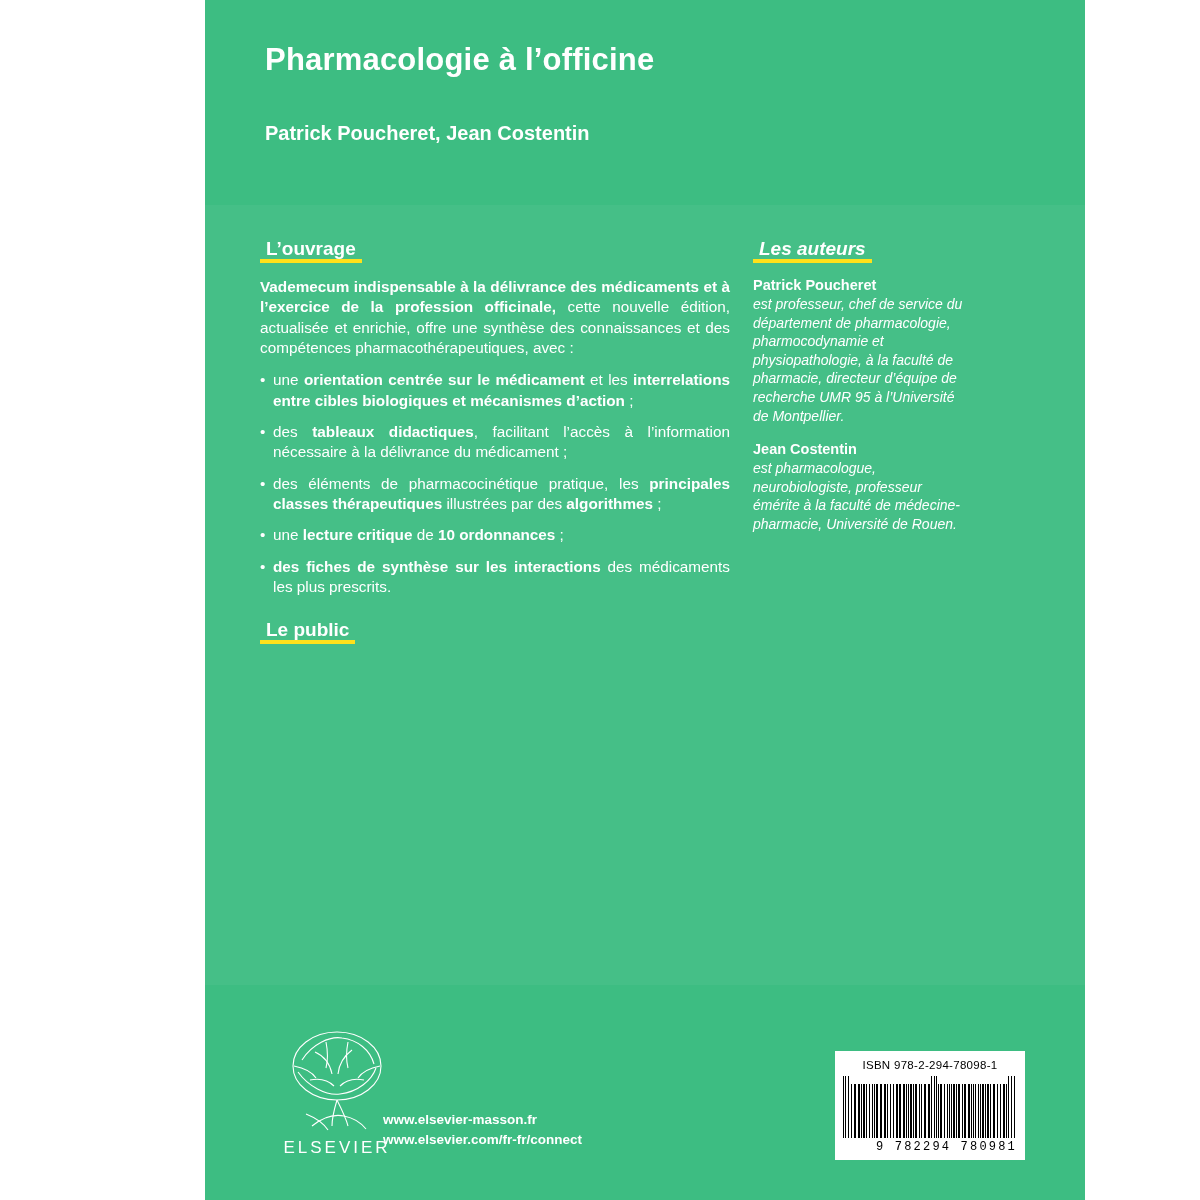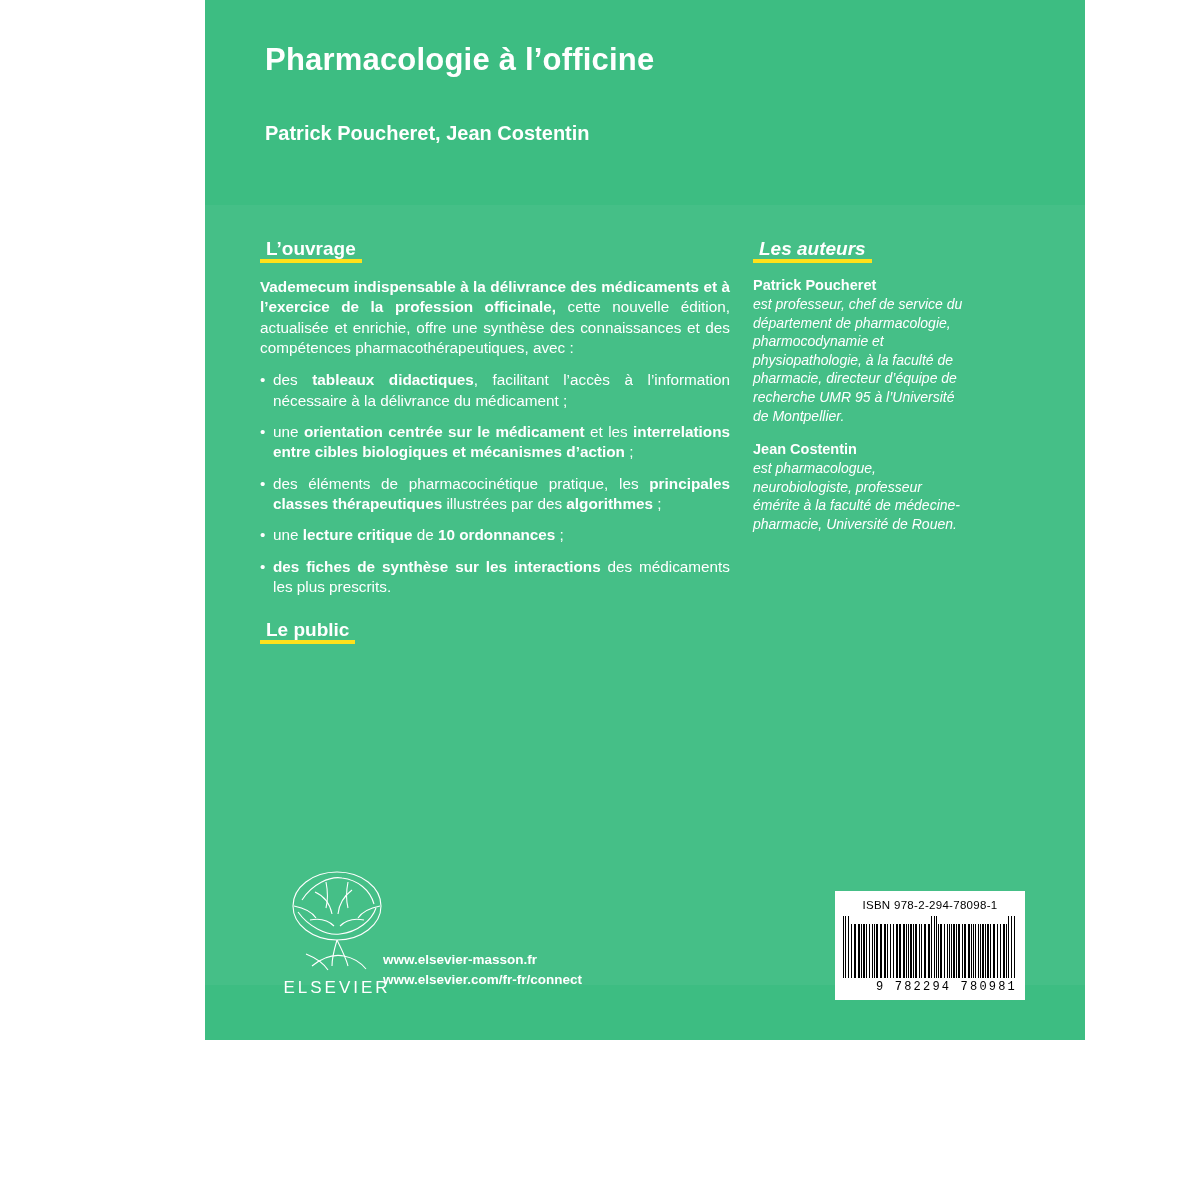--- a/index.html
+++ b/index.html
@@ -11,21 +11,21 @@
     width: 1200px;
     height: 1200px;
     font-family: "Liberation Sans", sans-serif;
     overflow: hidden;
   }
   .page {
     position: absolute;
     left: 205px;
     top: 0px;
     width: 880px;
-    height: 1040px;
+    height: 1200px;
     background: #3dbd82;
     overflow: hidden;
   }
   
   .panel-lighter {
     position: absolute;
     left: 0px;
     top: 205px;
     width: 880px;
     height: 780px;
@@ -229,22 +229,22 @@
 
   <div class="col-left">
 
     <div class="section-head">L’ouvrage</div>
 
     <p class="para">
       <b>Vademecum indispensable à la délivrance des médicaments et à l’exercice de la profession officinale,</b><span> cette nouvelle édition, actualisée et enrichie, offre une synthèse des connaissances et des compétences pharmacothérapeutiques, avec :</span>
     </p>
 
     <ul class="bullets" id="ouvrage-bullets">
+        <li><span>une </span><b>orientation centrée sur le médicament</b><span> et les </span><b>interrelations entre cibles biologiques et mécanismes d’action</b><span> ;</span></li>
         <li><span>des </span><b>tableaux didactiques</b><span>, facilitant l’accès à l’information nécessaire à la délivrance du médicament ;</span></li>
-        <li><span>une </span><b>orientation centrée sur le médicament</b><span> et les </span><b>interrelations entre cibles biologiques et mécanismes d’action</b><span> ;</span></li>
         <li><span>des éléments de pharmacocinétique pratique, les </span><b>principales classes thérapeutiques</b><span> illustrées par des </span><b>algorithmes</b><span> ;</span></li>
         <li><span>une </span><b>lecture critique</b><span> de </span><b>10 ordonnances</b><span> ;</span></li>
         <li><b>des fiches de synthèse sur les interactions</b><span> des médicaments les plus prescrits.</span></li>
       </ul>
 
     <div class="public-block">
       <div class="section-head">Le public</div>
     </div>
 
   </div>

